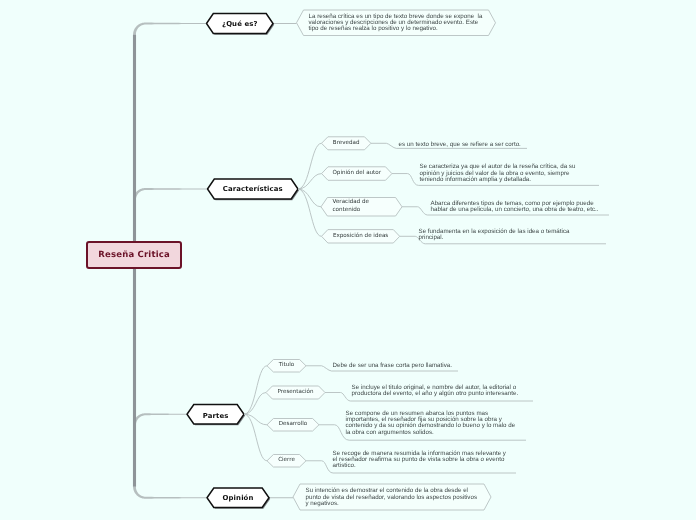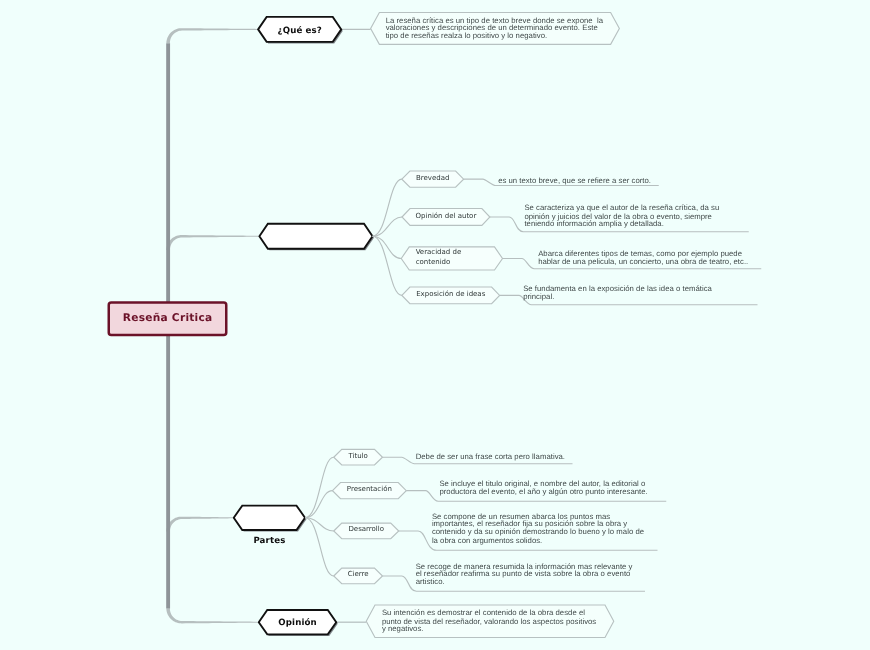--- a/index.html
+++ b/index.html
@@ -66,21 +66,22 @@
 <path d="M402.0 206.75 L417.5 206.75 C420.96 206.75 422.96 215.00 427.50 215.00 L609.0 215.00" fill="none" stroke="#b6bfbf" stroke-width="0.9"></path>
 <path d="M399.7 236.30 L415.2 236.30 C418.35 236.30 421.07 243.80 425.20 243.80 L606.0 243.80" fill="none" stroke="#b6bfbf" stroke-width="0.9"></path>
 <path d="M306.0 365.75 L321.5 365.75 C323.70 365.75 328.61 371.00 331.50 371.00 L458.0 371.00" fill="none" stroke="#b6bfbf" stroke-width="0.9"></path>
 <path d="M325.0 392.50 L340.5 392.50 C344.07 392.50 345.82 401.00 350.50 401.00 L533.0 401.00" fill="none" stroke="#b6bfbf" stroke-width="0.9"></path>
 <path d="M319.0 424.75 L334.5 424.75 C340.99 424.75 340.68 440.20 349.18 440.20 L526.0 440.20" fill="none" stroke="#b6bfbf" stroke-width="0.9"></path>
 <path d="M306.0 460.75 L321.5 460.75 C326.64 460.75 326.40 473.00 333.14 473.00 L516.0 473.00" fill="none" stroke="#b6bfbf" stroke-width="0.9"></path>
 </svg>
 <div style="position:absolute;left:86px;top:241px;width:96px;height:28px;background:#f2d7dd;border:2px solid #6b1228;border-radius:3px;box-sizing:border-box"></div>
 <div class="lbl root-label" style="left:86px;top:241px;width:96px;height:28px">Reseña Critica</div>
 <div class="lbl l1-label" style="left:206.5px;top:13.5px;width:66.5px;height:20.0px">¿Qué es?</div>
-<div class="lbl l1-label" style="left:187.0px;top:425px;width:57.0px;height:14px">Partes</div>
+<div class="lbl l1-label" style="left:207.5px;top:179.0px;width:90.5px;height:20.0px">Características</div>
+<div class="lbl l1-label" style="left:187.0px;top:409px;width:57.0px;height:14px">Partes</div>
 <div class="lbl l1-label" style="left:207.0px;top:488.0px;width:62.0px;height:19.5px">Opinión</div>
 <div class="lbl l2-label" style="left:321.5px;top:136.8px;width:49.39999999999998px;height:13.0px;">Brevedad</div>
 <div class="lbl l2-label" style="left:321.6px;top:166.8px;width:70.29999999999995px;height:13.5px;">Opinión del autor</div>
 <div class="lbl l2-label" style="left:332.5px;top:197.5px;width:45px;height:18.5px;text-align:left;justify-content:flex-start;">Veracidad de contenido</div>
 <div class="lbl l2-label" style="left:321.5px;top:229.6px;width:78.19999999999999px;height:13.400000000000006px;">Exposición de ideas</div>
 <div class="lbl l2-label" style="left:267.0px;top:359.5px;width:39.0px;height:12.5px;">Titulo</div>
 <div class="lbl l2-label" style="left:266.0px;top:386.0px;width:59.0px;height:13.0px;">Presentación</div>
 <div class="lbl l2-label" style="left:267.0px;top:418.5px;width:52.0px;height:12.5px;">Desarrollo</div>
 <div class="lbl l2-label" style="left:267.0px;top:454.5px;width:39.0px;height:12.5px;">Cierre</div>
 <div class="desc" style="left:308.5px;top:13.8px;width:176px">La reseña crítica es un tipo de texto breve donde se expone &nbsp;la valoraciones y descripciones de un determinado evento. Este tipo de reseñas realza lo positivo y lo negativo.</div>

